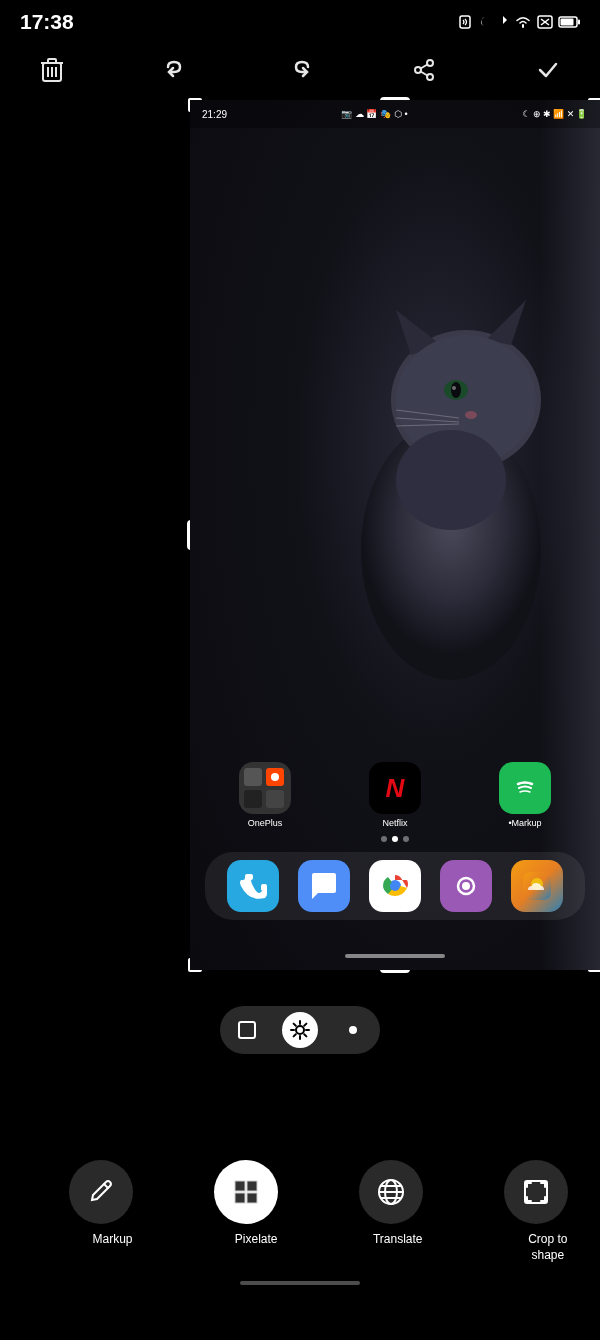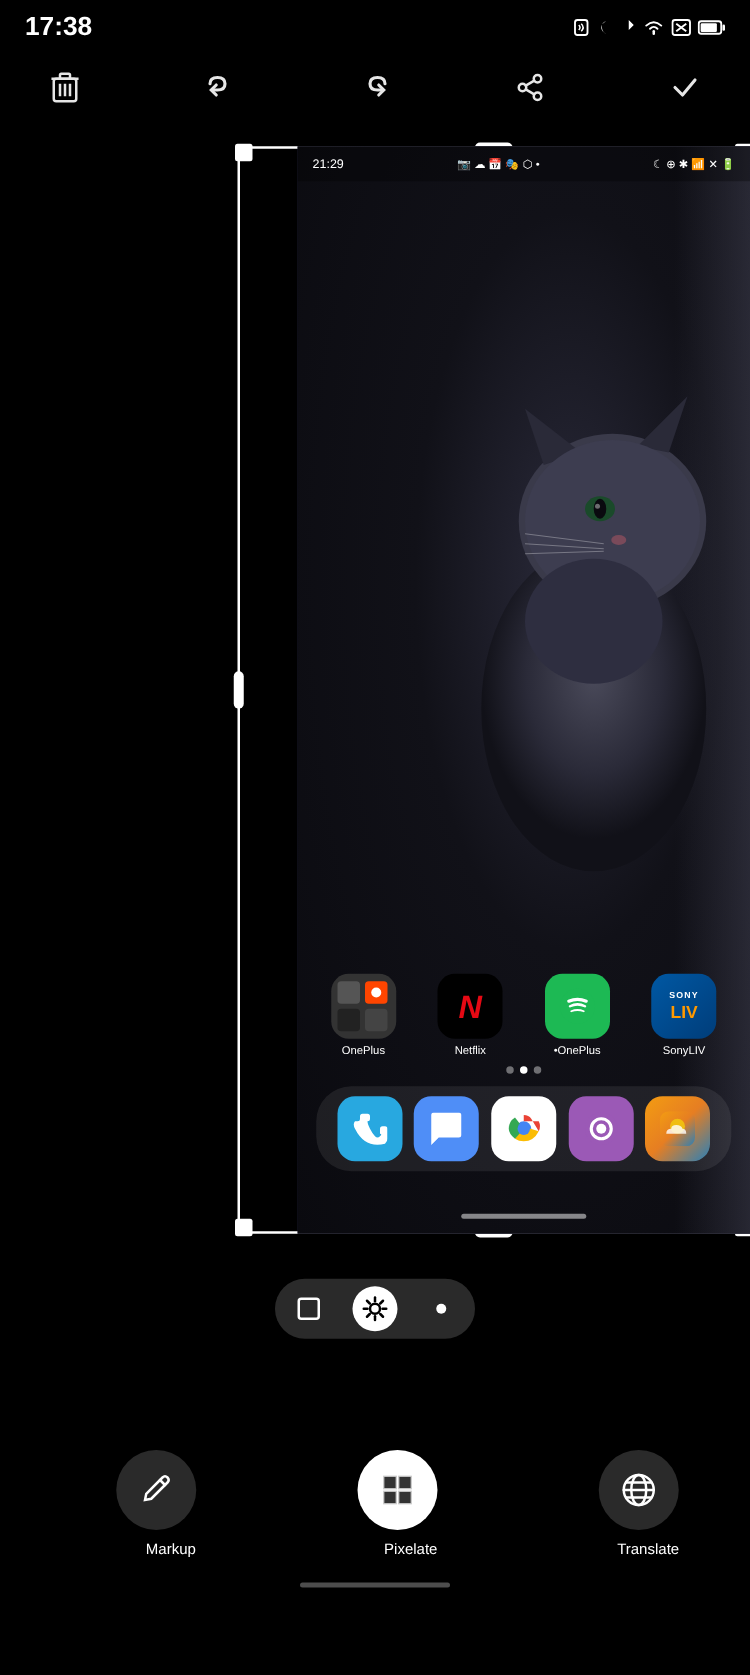--- a/index.html
+++ b/index.html
@@ -45,25 +45,24 @@
       width: 44px;
       height: 44px;
       display: flex;
       align-items: center;
       justify-content: center;
     }
 
     
     .crop-container {
       position: relative;
-      margin: 17px auto;
+      margin: 0 auto;
       width: 410px;
       height: 870px;
       left: 95px;
-      padding-left: 48px;
     }
 
     .screenshot-frame {
       position: absolute;
       top: 0; left: 0; right: 0; bottom: 0;
       border: 2px solid #fff;
       border-radius: 2px;
     }
 
     
@@ -490,28 +489,21 @@
         </div>
         <div class="app-icon">
           <div class="app-icon-img spotify-icon" style="background:#1db954;border-radius:14px;display:flex;align-items:center;justify-content:center;">
             <svg width="30" height="30" viewBox="0 0 30 30" fill="white">
               <circle cx="15" cy="15" r="14" fill="#1db954"></circle>
               <path d="M8 11 Q15 8 22 11" fill="none" stroke="white" stroke-width="2.5" stroke-linecap="round"></path>
               <path d="M9 15 Q15 12 21 15" fill="none" stroke="white" stroke-width="2" stroke-linecap="round"></path>
               <path d="M10 19 Q15 17 20 19" fill="none" stroke="white" stroke-width="1.5" stroke-linecap="round"></path>
             </svg>
           </div>
-          <span class="app-label">•OnePlus</span>
-        </div>
-        <div class="app-icon">
-          <div class="app-icon-img sonyliv-icon" style="background:linear-gradient(135deg,#0058a3,#003d7a);border-radius:14px;font-size:8px;display:flex;flex-direction:column;align-items:center;justify-content:center;color:#fff;font-weight:700;gap:1px;">
-            <span style="font-size:7px;letter-spacing:1px;">SONY</span>
-            <span style="font-size:14px;color:#f90;font-weight:900;">LIV</span>
-          </div>
-          <span class="app-label">SonyLIV</span>
+          <span class="app-label">•Markup</span>
         </div>
       </div>
 
       <div class="page-dots">
         <div class="dot"></div>
         <div class="dot active"></div>
         <div class="dot"></div>
       </div>
 
       <div class="dock-bar">
@@ -620,17 +612,29 @@
           <circle cx="15" cy="15" r="12"></circle>
           <ellipse cx="15" cy="15" rx="6" ry="12"></ellipse>
           <line x1="3" y1="15" x2="27" y2="15"></line>
           <line x1="5" y1="9" x2="25" y2="9"></line>
           <line x1="5" y1="21" x2="25" y2="21"></line>
         </svg>
       </div>
       <span class="bottom-tool-label">Translate</span>
     </div>
 
+    <div class="bottom-tool">
+      <div class="bottom-tool-icon">
+        <svg width="28" height="28" viewBox="0 0 28 28" fill="none" stroke="white" stroke-width="2" stroke-linecap="round">
+          <rect x="3" y="3" width="22" height="22" rx="2" fill="none"></rect>
+          <polyline points="9,5 5,5 5,9"></polyline>
+          <polyline points="19,5 23,5 23,9"></polyline>
+          <polyline points="5,19 5,23 9,23"></polyline>
+          <polyline points="23,19 23,23 19,23"></polyline>
+        </svg>
+      </div>
+      <span class="bottom-tool-label">Crop to<br>shape</span>
+    </div>
 
   </div>
 
   <div class="bottom-indicator"></div>
 </div>
 
 </body></html>

